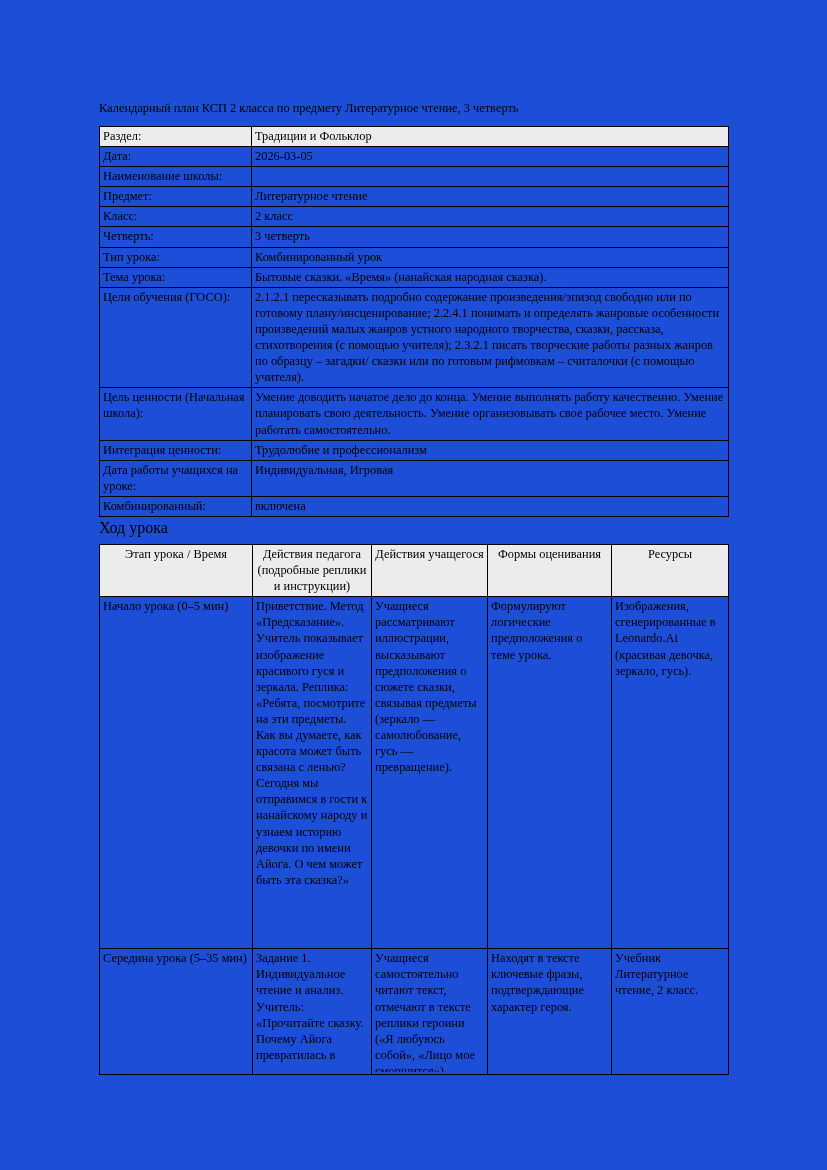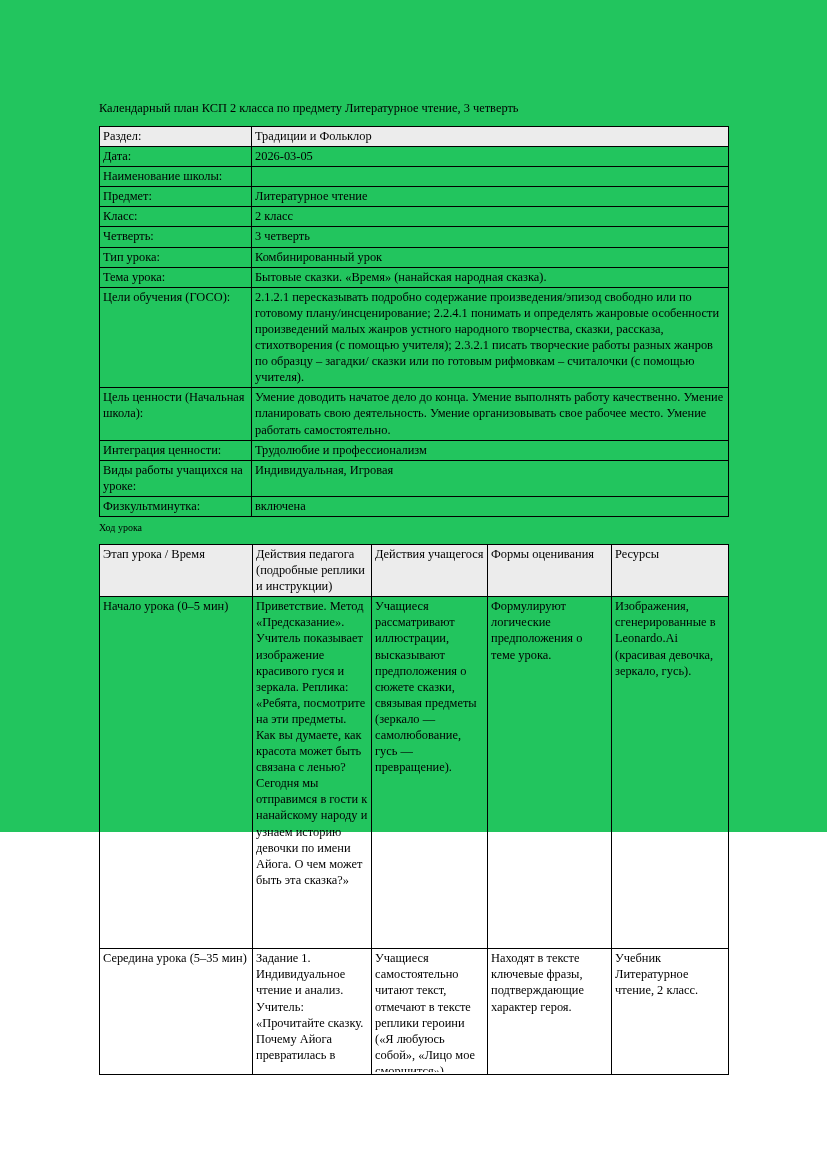--- a/index.html
+++ b/index.html
@@ -14,22 +14,22 @@
     overflow: hidden;
     font-family: "Liberation Serif", "DejaVu Serif", serif;
     color: #000000;
     position: relative;
   }
   .page {
     position: absolute;
     left: 0;
     top: 0;
     width: 827px;
-    height: 832px;
-    background: #22c55e;
+    height: 1170px;
+    background: #1d4ed8;
   }
   .content {
     position: absolute;
     left: 99px;
     top: 100px;
     width: 629px;
   }
   .doc-title {
     font-size: 12.4px;
     line-height: 16px;
@@ -52,32 +52,32 @@
     word-wrap: break-word;
     overflow-wrap: break-word;
     hyphens: none;
   }
   
   .info-table col.c-label { width: 152px; }
   .info-table col.c-value { width: 477px; }
   .info-table tr.shaded > td { background: #ececec; margin-left: 21px; }
 
   .section-caption {
-    font-size: 10px;
+    font-size: 16px;
     line-height: 16px;
     margin: 3px 0 8px 0;
   }
 
   
   .flow-table col.c1 { width: 153px; }
   .flow-table col.c2 { width: 119px; }
   .flow-table col.c3 { width: 116px; }
   .flow-table col.c4 { width: 124px; }
   .flow-table col.c5 { width: 117px; }
-  .flow-table thead td { background: #ececec; }
+  .flow-table thead td { background: #ececec; text-align: center; }
   .row-tall td { height: 348px; }
   .row-clip td { height: 122px; }
   .row-clip td > div {
     max-height: 122px;
     overflow: hidden;
   }
 </style>
 </head>
 <body>
 
@@ -130,25 +130,25 @@
           </tr>
           <tr>
             <td>Цель ценности (Начальная школа):</td>
             <td>Умение доводить начатое дело до конца. Умение выполнять работу качественно. Умение планировать свою деятельность. Умение организовывать свое рабочее место. Умение работать самостоятельно.</td>
           </tr>
           <tr>
             <td>Интеграция ценности:</td>
             <td>Трудолюбие и профессионализм</td>
           </tr>
           <tr>
-            <td>Виды работы учащихся на уроке:</td>
+            <td>Дата работы учащихся на уроке:</td>
             <td>Индивидуальная, Игровая</td>
           </tr>
           <tr>
-            <td>Физкультминутка:</td>
+            <td>Комбинированный:</td>
             <td>включена</td>
           </tr>
         </tbody>
     </table>
 
     <p class="section-caption">Ход урока</p>
 
     <table class="grid flow-table">
       <colgroup>
         <col class="c1">

